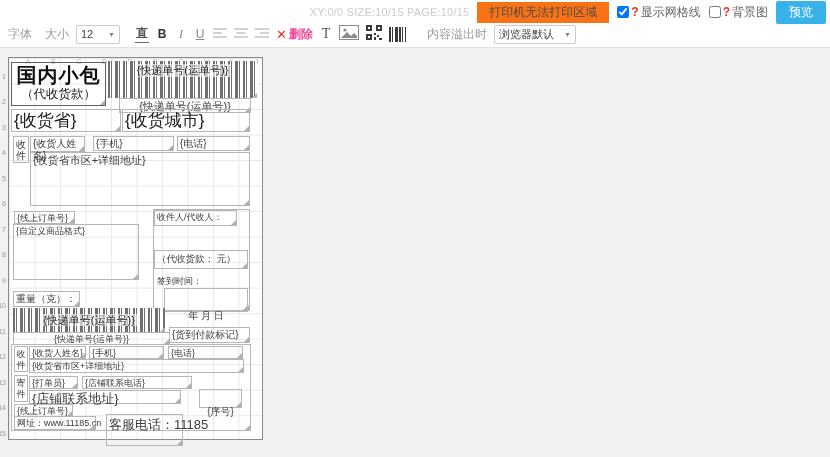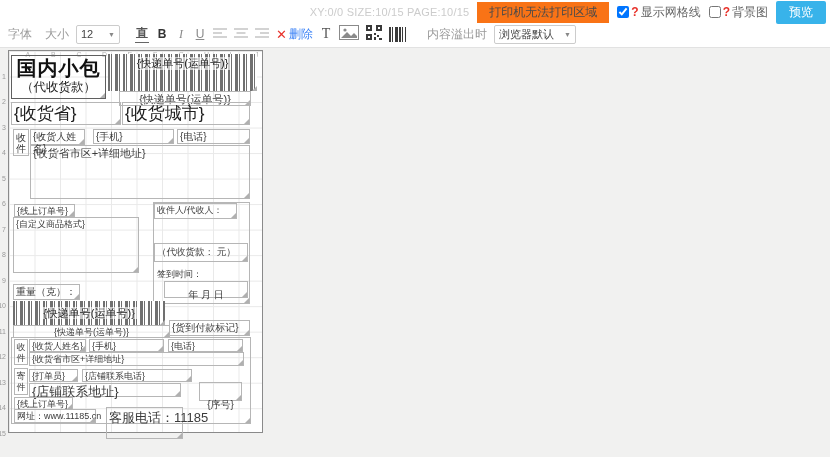--- a/index.html
+++ b/index.html
@@ -20,28 +20,28 @@
   .select { display:inline-flex; align-items:center; justify-content:space-between; border:1px solid #ccc; border-radius:2px; background:#fff; height:19px; padding:0 4px; font-size:11px; color:#444; gap:5px; }
   .select .caret { font-size:7px; color:#888; }
   .ticon { font-size:12px; color:#555; cursor:pointer; display:inline-block; text-align:center; min-width:12px; }
   .ticon.b { font-weight:bold; color:#333; }
   .ticon.i { font-style:italic; font-family:"Liberation Serif",serif; color:#8a8a8a; }
   .ticon.u { text-decoration:underline; color:#8a8a8a; }
   .ticon.vert { border-bottom:1px solid #666; font-weight:bold; line-height:13px; }
   .ticon.t { font-family:"Liberation Serif",serif; font-size:14px; }
   .xdel { display:flex; align-items:center; gap:2px; cursor:pointer; }
   .xdel .x { color:#e8312a; font-weight:bold; font-size:13px; }
-  .xdel .lbl { color:#3b82f6; font-size:12px; }
+  .xdel .lbl { color:#ec4899; font-size:12px;font-weight:bold; }
   .alicon { opacity:.9; }
   .bcicon { width:17px; height:15px; background:repeating-linear-gradient(90deg,#3a3a3a 0 2px,#fff 2px 3px,#3a3a3a 3px 4px,#fff 4px 6px,#3a3a3a 6px 9px,#fff 9px 10px); }
 
   
   .rowruler { position:absolute; left:0; top:57px; width:7px; height:383px; }
   .rowruler span { position:absolute; right:1px; font-size:7px; color:#9a9a9a; }
-  .canvas { position:absolute; left:8px; top:50px; width:255px; height:383px; background:#fff;
+  .canvas { position:absolute; left:8px; top:57px; width:255px; height:383px; background:#fff;
             border:1px solid #8a8a8a;
             background-image:linear-gradient(to right,#e9e9e9 1px,transparent 1px),linear-gradient(to bottom,#e9e9e9 1px,transparent 1px);
             background-size:25.5px 25.53px; }
   .colruler span { position:absolute; top:0; font-size:7px; color:#b3b3b3; }
 
   .el { position:absolute; border:1px solid #b6b6b6; color:#3b3b3b; padding:1px 2px; white-space:nowrap; line-height:1.15; background:transparent; }
   .noborder { border:none; }
   .wrap { white-space:normal; }
   .hdl::after { content:""; position:absolute; right:0; bottom:0; width:0; height:0;
                 border-left:5px solid transparent; border-bottom:5px solid #b0b0b0; }
@@ -191,21 +191,21 @@
   <div class="el hdl" style="left:84px;top:78px;width:81px;height:15px;font-size:10px">{手机}</div>
   <div class="el hdl" style="left:168px;top:78px;width:73px;height:15px;font-size:10px">{电话}</div>
   <div class="el hdl" style="left:21px;top:94px;width:220px;height:54px;font-size:11px">{收货省市区+详细地址}</div>
 
   <div class="el hdl" style="left:5px;top:153px;width:61px;height:13px;font-size:9px">{线上订单号}</div>
   <div class="el hdl" style="left:4px;top:166px;width:126px;height:56px;font-size:9px">{自定义商品格式}</div>
   <div class="el hdl" style="left:144px;top:151px;width:97px;height:102px"></div>
   <div class="el hdl" style="left:145px;top:152px;width:83px;height:16px;font-size:9px">收件人/代收人：</div>
   <div class="el hdl" style="left:145px;top:192px;width:94px;height:19px;font-size:9.5px;padding-top:3px">（代收货款：  元）</div>
   <div class="el noborder" style="left:146px;top:217px;width:60px;height:12px;font-size:9px">签到时间：</div>
-  <div class="el ctr hdl" style="left:155px;top:230px;width:84px;height:17px;font-size:10px;padding-top:7px">年  月  日</div>
+  <div class="el ctr hdl" style="left:155px;top:230px;width:84px;height:17px;font-size:10px;padding-top:21px">年  月  日</div>
   <div class="el hdl" style="left:4px;top:233px;width:67px;height:16px;font-size:10px">重量（克）：</div>
 
   <div class="el bc hdl" style="left:4px;top:250px;width:152px;height:24px;align-items:center">
     <span>{快递单号(运单号)}</span>
   </div>
   <div class="el ctr hdl" style="left:4px;top:274px;width:157px;height:13px;font-size:9px">{快递单号(运单号)}</div>
   <div class="el hdl" style="left:160px;top:269px;width:81px;height:16px;font-size:10px">{货到付款标记}</div>
 
   <div class="el hdl" style="left:2px;top:286px;width:240px;height:87px"></div>
   <div class="el vert" style="left:5px;top:288px;width:14px;height:26px;font-size:9px">收件</div>

